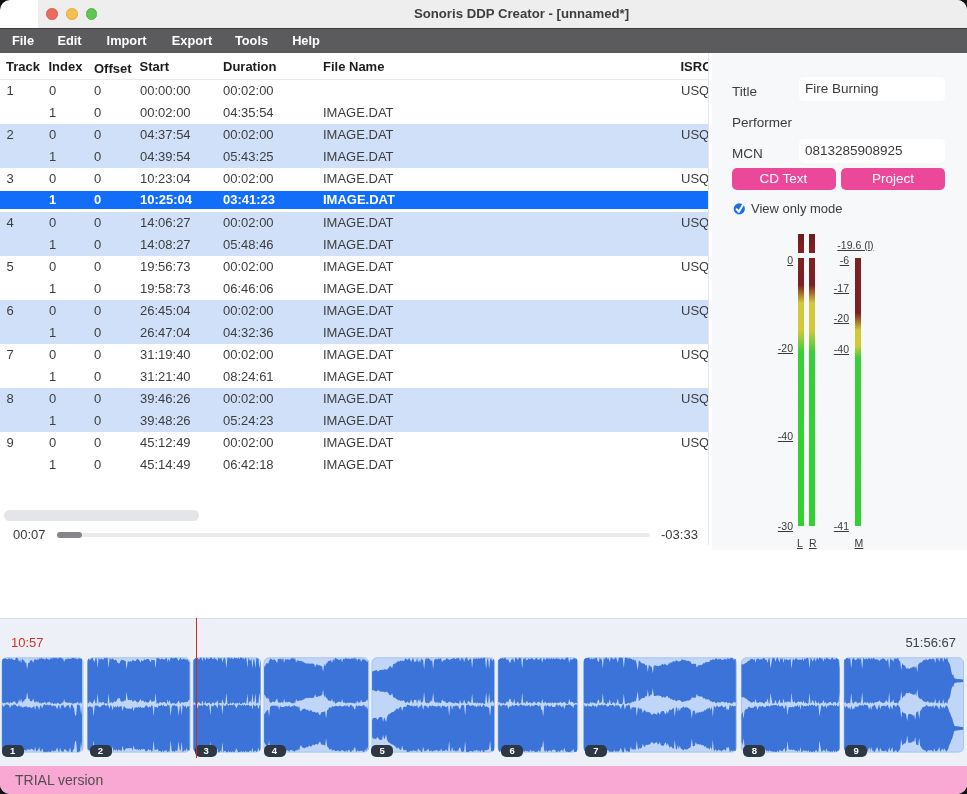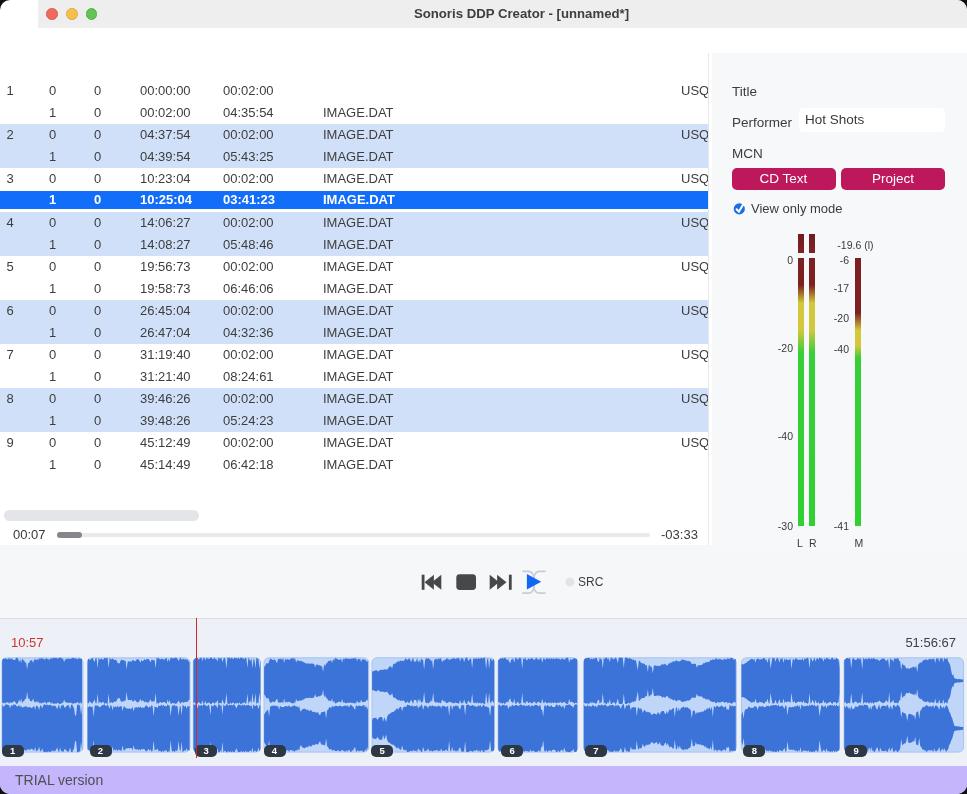--- a/index.html
+++ b/index.html
@@ -31,48 +31,65 @@
 
 #sthumb { position:absolute; left:3.5px; top:457.5px; width:195px; height:11px; border-radius:5.5px; background:#e4e5e8; }
 #t-el { position:absolute; left:13px; top:474.5px; font-size:13px; color:#3a3a3a; }
 #t-rm { position:absolute; left:661px; top:474.5px; font-size:13px; color:#3a3a3a; }
 #strack { position:absolute; left:57px; top:480px; width:593px; height:4px; border-radius:2px; background:#e9eaec; }
 #sdone { position:absolute; left:57px; top:479px; width:25px; height:6px; border-radius:3px; background:#84868b; }
 
 .plabel { position:absolute; left:20px; font-size:13.5px; color:#3c3c3c; }
 .pinput { position:absolute; left:87px; width:146px; height:24px; background:#fff; border-radius:5px;
   font-size:13.5px; color:#3a3a3a; line-height:24px; padding-left:6px; }
-.pbtn { position:absolute; height:22px; background:#be185d; border-radius:5px; color:#fff;
+.pbtn { position:absolute; height:22px; background:#ec4899; border-radius:5px; color:#fff;
   font-size:13.5px; text-align:center; line-height:22px; }
 
-.mlab { position:absolute; font-size:10.5px; color:#3a3a3a; white-space:nowrap; }
+.mlab { position:absolute; font-size:10.5px; color:#3a3a3a; white-space:nowrap;text-decoration:underline; }
 .mlab.r { text-align:right; }
 
 #transport { position:absolute; left:0; top:545px; width:967px; height:72.5px; background:#f6f7f9; }
 
 #wavearea { position:absolute; left:0; top:617.5px; width:967px; height:148.5px; background:#edf1f7; border-top:1px solid #dadee3; }
 #wtime-l { position:absolute; left:11px; top:634.5px; font-size:13px; color:#cd352c; }
 #wtime-r { position:absolute; right:11px; top:635px; font-size:13px; color:#39404a; }
 .badge { position:absolute; top:744.5px; width:22px; height:12.5px; background:#2d3844; border-radius:5px;
   color:#fff; font-size:9.5px; font-weight:bold; text-align:center; line-height:12.5px; }
 #playhead { position:absolute; left:195.6px; top:618px; width:1.4px; height:139.5px; background:#cb2b26; }
 
-#statusbar { position:absolute; left:0; top:766px; width:967px; height:28px; background:#c4b5fd; }
+#statusbar { position:absolute; left:0; top:766px; width:967px; height:28px; background:#f9a8d4; }
 #statusbar span { position:absolute; left:15px; top:6px; font-size:14px; color:#4f4f4f; }
 </style></head>
 <body>
 <div id="win">
   <div id="titlebar">
     <div class="tl" style="left:8.2px; background:#ed6a5e; border:0.5px solid #d95f54;"></div>
     <div class="tl" style="left:28.1px; background:#f5bf4f; border:0.5px solid #e0ac42;"></div>
     <div class="tl" style="left:47.6px; background:#61c454; border:0.5px solid #57b14b;"></div>
     <div id="title">Sonoris DDP Creator - [unnamed*]</div>
   </div>
+  <div id="menubar">
+    <span class="mi" style="left:23px">File</span>
+    <span class="mi" style="left:69.5px">Edit</span>
+    <span class="mi" style="left:126.5px">Import</span>
+    <span class="mi" style="left:192px">Export</span>
+    <span class="mi" style="left:251.5px">Tools</span>
+    <span class="mi" style="left:306px">Help</span>
+  </div>
 
   <div id="tablearea">
+    <div id="hdr">
+      <span class="h" style="left:6px">Track</span>
+      <span class="h" style="left:48.5px">Index</span>
+      <span class="h" style="left:94px;top:8.5px">Offset</span>
+      <span class="h" style="left:139.5px">Start</span>
+      <span class="h" style="left:223px">Duration</span>
+      <span class="h" style="left:323px">File Name</span>
+      <span class="h" style="left:680.5px">ISRC</span>
+    </div>
     <div class="row" style="top:27.5px;height:22px;background:transparent">
         <span class="c c1">1</span>
         <span class="c c2">0</span>
         <span class="c c3">0</span>
         <span class="c c4">00:00:00</span>
         <span class="c c5">00:02:00</span>
         <span class="c c6"></span>
         <span class="c c7">USQI</span>
       </div>
       <div class="row" style="top:49.5px;height:22px;background:transparent">
@@ -231,23 +248,24 @@
     <div id="sthumb"></div>
     <div id="t-el">00:07</div>
     <div id="t-rm">-03:33</div>
     <div id="strack"></div>
     <div id="sdone"></div>
   </div>
   <div id="vdiv"></div>
 
   <div id="panel">
     <div class="plabel" style="top:31.5px">Title</div>
+    <div class="pinput" style="top:24.5px">Fire Burning</div>
     <div class="plabel" style="top:62px">Performer</div>
-    <div class="pinput" style="top:55px">Hot Shots</div>
     <div class="plabel" style="top:93px">MCN</div>
+    <div class="pinput" style="top:86px">0813285908925</div>
     <div class="pbtn" style="left:19.5px; top:115.5px; width:104px">CD Text</div>
     <div class="pbtn" style="left:129px; top:115.5px; width:104px">Project</div>
     <svg style="position:absolute;left:21px;top:149px" width="16" height="16" viewBox="0 0 16 16">
       <circle cx="6.3" cy="6.9" r="5.6" fill="#1a6fe8"></circle>
       <path d="M3.6 7.2 L5.9 9.6 L10.6 1.8" fill="none" stroke="#fff" stroke-width="2" stroke-linecap="round"></path>
     </svg>
     <div class="plabel" style="left:39px; top:148px; font-size:13px">View only mode</div>
 
     <div style="position:absolute;left:85.8px;top:181.5px;width:6.5px;height:19px;background:linear-gradient(#6f1c1f,#832125)"></div>
     <div style="position:absolute;left:96.8px;top:181.5px;width:6.5px;height:19px;background:linear-gradient(#6f1c1f,#832125)"></div>
@@ -262,36 +280,20 @@
     <div class="mlab r" style="left:117px;top:201.5px;width:20px">-6</div>
     <div class="mlab r" style="left:117px;top:229.7px;width:20px">-17</div>
     <div class="mlab r" style="left:117px;top:259.7px;width:20px">-20</div>
     <div class="mlab r" style="left:117px;top:290.8px;width:20px">-40</div>
     <div class="mlab r" style="left:117px;top:467.6px;width:20px">-41</div>
     <div class="mlab" style="left:85px;top:484px">L</div>
     <div class="mlab" style="left:97px;top:484px">R</div>
     <div class="mlab" style="left:142.5px;top:484px">M</div>
   </div>
 
-  <div id="transport">
-    <svg width="230" height="36" viewBox="0 0 230 36" style="position:absolute;left:410px;top:19px">
-      <rect x="11.7" y="10.7" width="2.8" height="15.1" fill="#47484a"></rect>
-      <path d="M23.9 10.7 L14.5 18.2 L23.9 25.8 Z" fill="#47484a"></path>
-      <path d="M31.3 10.7 L21.9 18.2 L31.3 25.8 Z" fill="#47484a"></path>
-      <rect x="46.3" y="10.3" width="19.7" height="15.7" rx="3.4" fill="#47484a"></rect>
-      <path d="M79.7 10.7 L89.1 18.2 L79.7 25.8 Z" fill="#47484a"></path>
-      <path d="M87.1 10.7 L96.5 18.2 L87.1 25.8 Z" fill="#47484a"></path>
-      <rect x="98.9" y="10.7" width="2.8" height="15.1" fill="#47484a"></rect>
-      <path d="M112.3 7.3 L118.8 7.3 Q124.3 7.3 124.3 18.2 Q124.3 29.1 118.8 29.1 L112.3 29.1" fill="none" stroke="#c9ccd1" stroke-width="1.7"></path>
-      <path d="M135.5 7.3 L129 7.3 Q123.5 7.3 123.5 18.2 Q123.5 29.1 129 29.1 L135.5 29.1" fill="none" stroke="#c9ccd1" stroke-width="1.7"></path>
-      <path d="M116.9 9.9 L116.9 25.5 L131.2 17.7 Z" fill="#1366f4"></path>
-      <circle cx="159.9" cy="18" r="4.4" fill="#e2e3e5"></circle>
-      <text x="168" y="22.3" font-family="Liberation Sans" font-size="12px" fill="#3c3c3c">SRC</text>
-    </svg>
-  </div>
 
   <div id="wavearea"></div>
   <svg width="967" height="149" viewBox="0 0 967 149" style="position:absolute;left:0;top:617px">
       <defs>
         <clipPath id="sc1">
           <rect x="1.5" y="40.3" width="82.0" height="95.3" rx="5"></rect>
         </clipPath>
         <clipPath id="sc2">
           <rect x="87.0" y="40.3" width="103.5" height="95.3" rx="5"></rect>
         </clipPath>

